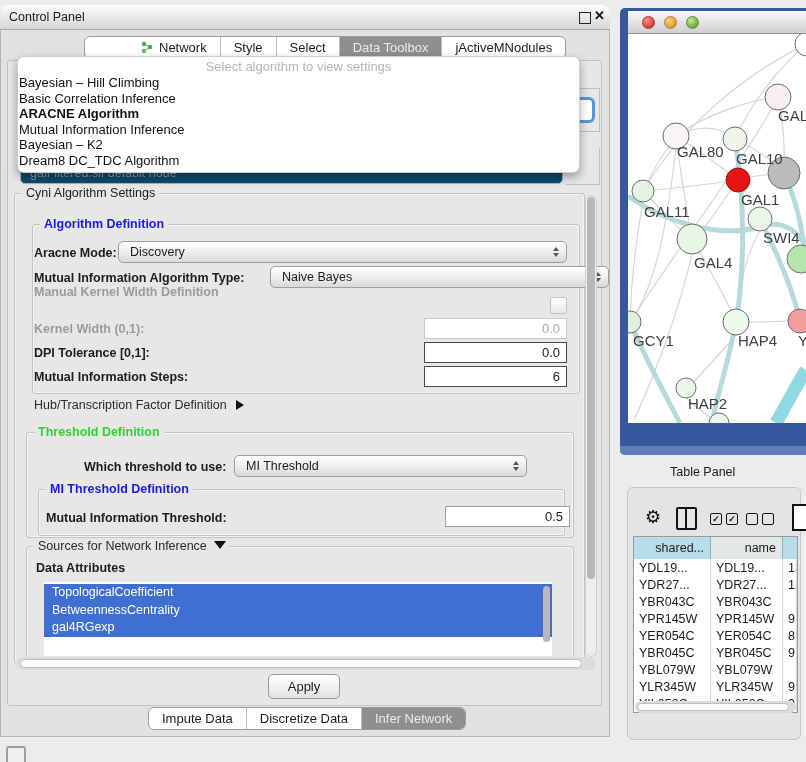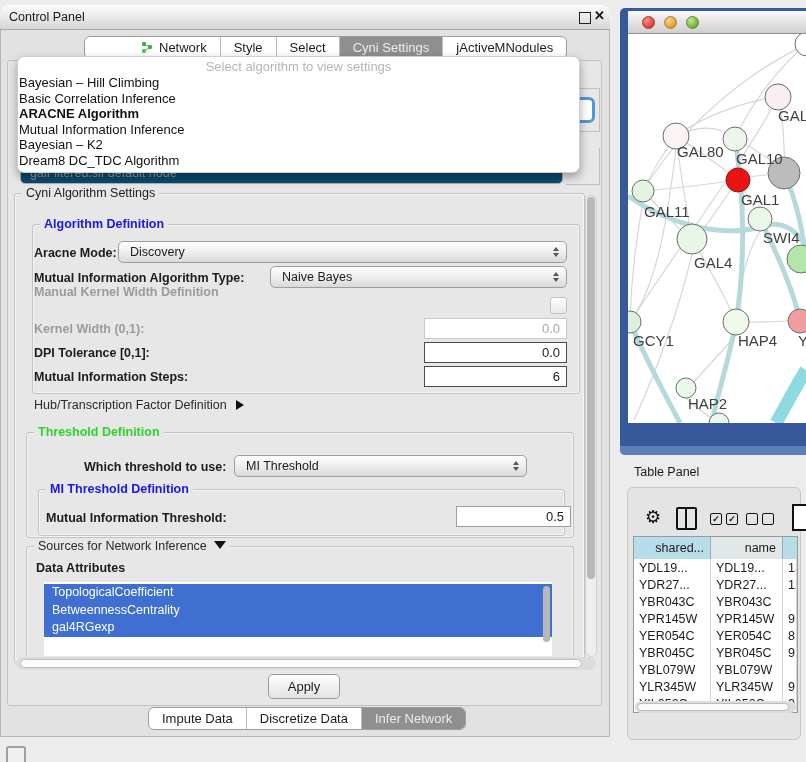--- a/index.html
+++ b/index.html
@@ -67,21 +67,21 @@
   .netframe{left:620px;top:8px;width:186px;height:447px;background:#37599b;border-radius:5px 0 0 5px;}
   .netframe .lite{position:absolute;left:0;bottom:0;width:100%;height:9px;background:#5d7eb7;border-radius:0 0 0 5px;}
   .nettitle{left:628px;top:11px;width:178px;height:23px;background:linear-gradient(#f9f9f9,#cfcfcf);
             border-bottom:1px solid #8e8e8e;box-sizing:border-box;display:flex;align-items:center;padding-left:14px;gap:9px;}
   .light{width:13px;height:13px;border-radius:50%;box-sizing:border-box;}
   .l-red{background:radial-gradient(circle at 35% 30%,#f8938c,#df4a43 60%,#b02a25);border:1px solid #a5362f;}
   .l-yel{background:radial-gradient(circle at 35% 30%,#f7d38a,#e6a23c 60%,#c07f1c);border:1px solid #ad8030;}
   .l-grn{background:radial-gradient(circle at 35% 30%,#c2e79a,#78b843 60%,#558f26);border:1px solid #5f8c38;}
   .netcanvas{left:628px;top:34px;width:178px;height:389px;background:#fff;overflow:hidden;}
   
-  .tpanel-title{left:634px;top:465px;font-size:12.5px;color:#1a1a1a;}
+  .tpanel-title{left:670px;top:465px;font-size:12.5px;color:#1a1a1a;}
   .twin{left:627px;top:487px;width:174px;height:253px;background:#e4e4e4;border:1px solid #c6c6c6;
         border-radius:6px;box-sizing:border-box;overflow:hidden;}
   .gearchar{position:absolute;left:645px;top:506px;font-size:18px;color:#111;}
   .colicon{position:absolute;left:676px;top:507px;width:17px;height:19px;border:2px solid #111;border-radius:2px;}
   .colicon i{position:absolute;left:7px;top:0;width:2px;height:100%;background:#111;}
   .pairbox{position:absolute;display:flex;gap:4px;}
   .minibox{width:10px;height:10px;border:1.5px solid #111;border-radius:2px;font-size:9px;line-height:10px;
            font-weight:bold;text-align:center;color:#111;}
   .fileicon{position:absolute;left:792px;top:504px;width:15px;height:23px;border:2px solid #111;background:#fff;}
   .ttable{left:633px;top:536px;width:165px;height:177px;background:#fff;border:1px solid #9a9a9a;
@@ -118,21 +118,21 @@
       </svg>
       <span>Network</span>
     </div>
     <div class="seg">
         <span>Style</span>
       </div>
     <div class="seg">
         <span>Select</span>
       </div>
     <div class="seg sel">
-        <span>Cyni Settings</span>
+        <span>Data Toolbox</span>
       </div>
     <div class="seg">
         <span>jActiveMNodules</span>
       </div>
   </div>
 
   <div class="abs mainpanel"></div>
 
   <div class="abs" style="left:566px;top:88px;width:33px;height:42px;border-right:1px solid #c0c0c0;border-top:1px solid #c0c0c0;border-bottom:1px solid #c0c0c0;"></div>
   <div class="abs" style="left:567px;top:97px;width:28px;height:26px;background:#fff;border:3px solid #5596d8;border-radius:6px;box-sizing:border-box;"></div>
@@ -150,21 +150,21 @@
   </div>
   <span class="lbl" style="left:34px;top:246px;">Aracne Mode:</span>
   <div class="combo" style="left:118px;top:241px;width:449px;">
     <span>Discovery</span>
     <span class="arrows">
         <i class="tri-up"></i>
         <i class="tri-dn"></i>
       </span>
   </div>
   <span class="lbl" style="left:34px;top:271px;">Mutual Information Algorithm Type:</span>
-  <div class="combo" style="left:270px;top:266px;width:297px;">
+  <div class="combo" style="left:270px;top:266px;width:339px;">
     <span>Naive Bayes</span>
     <span class="arrows">
         <i class="tri-up"></i>
         <i class="tri-dn"></i>
       </span>
   </div>
   <span class="lbl dis" style="left:34px;top:285px;">Manual Kernel Width Definition</span>
   <div class="chk" style="left:550px;top:297px;"></div>
   <span class="lbl dis" style="left:34px;top:322px;">Kernel Width (0,1):</span>
   <div class="inp dis" style="left:424px;top:318px;width:143px;">
@@ -191,21 +191,21 @@
     <span>MI Threshold</span>
     <span class="arrows">
         <i class="tri-up"></i>
         <i class="tri-dn"></i>
       </span>
   </div>
   <div class="g" style="left:38px;top:489px;width:525px;height:45px;">
     <span class="glabel blue">MI Threshold Definition</span>
   </div>
   <span class="lbl" style="left:46px;top:511px;">Mutual Information Threshold:</span>
-  <div class="inp" style="left:445px;top:506px;width:115px;border:1px solid #9e9e9e;margin-left:11px;">
+  <div class="inp" style="left:445px;top:506px;width:125px;border:1px solid #9e9e9e;">
     <span>0.5</span>
   </div>
 
   <div class="g" style="left:26px;top:546px;width:546px;height:116px;border-bottom:none;">
     <span class="glabel plain" style="font-weight:normal;color:#2a2a2a;">
       <span>Sources for Network Inference</span><span class="arrow-down"></span>
     </span>
   </div>
   <span class="lbl" style="left:36px;top:561px;">Data Attributes</span>
   <div class="abs" style="left:44px;top:582px;width:508px;height:74px;background:#fff;overflow:hidden;">

